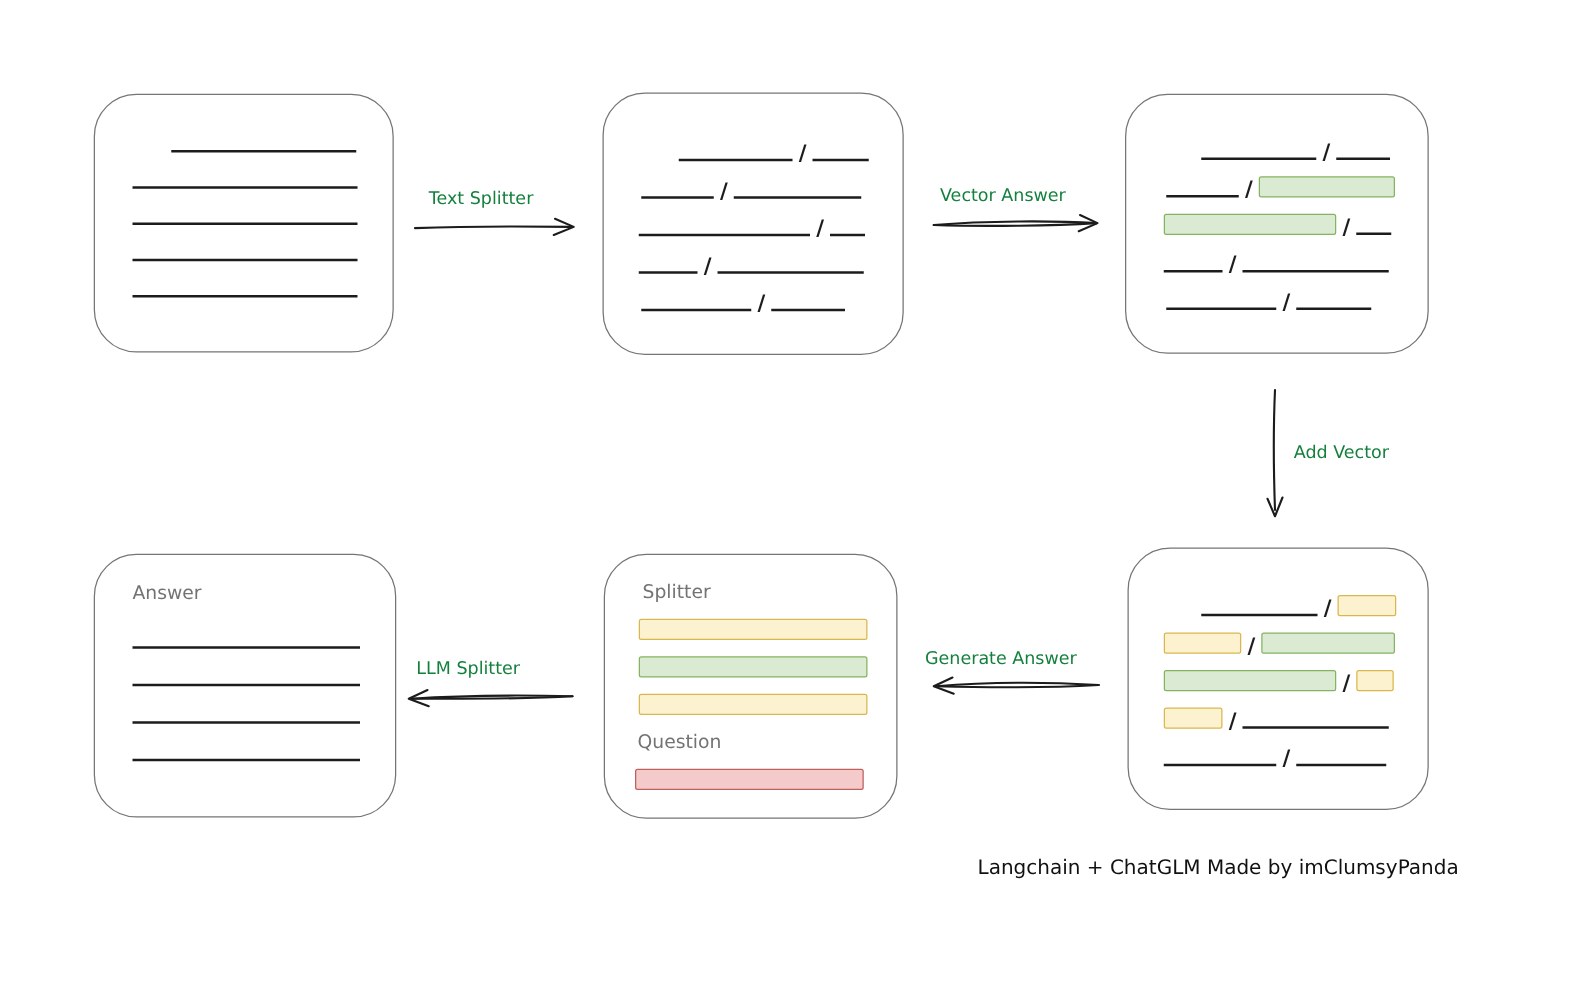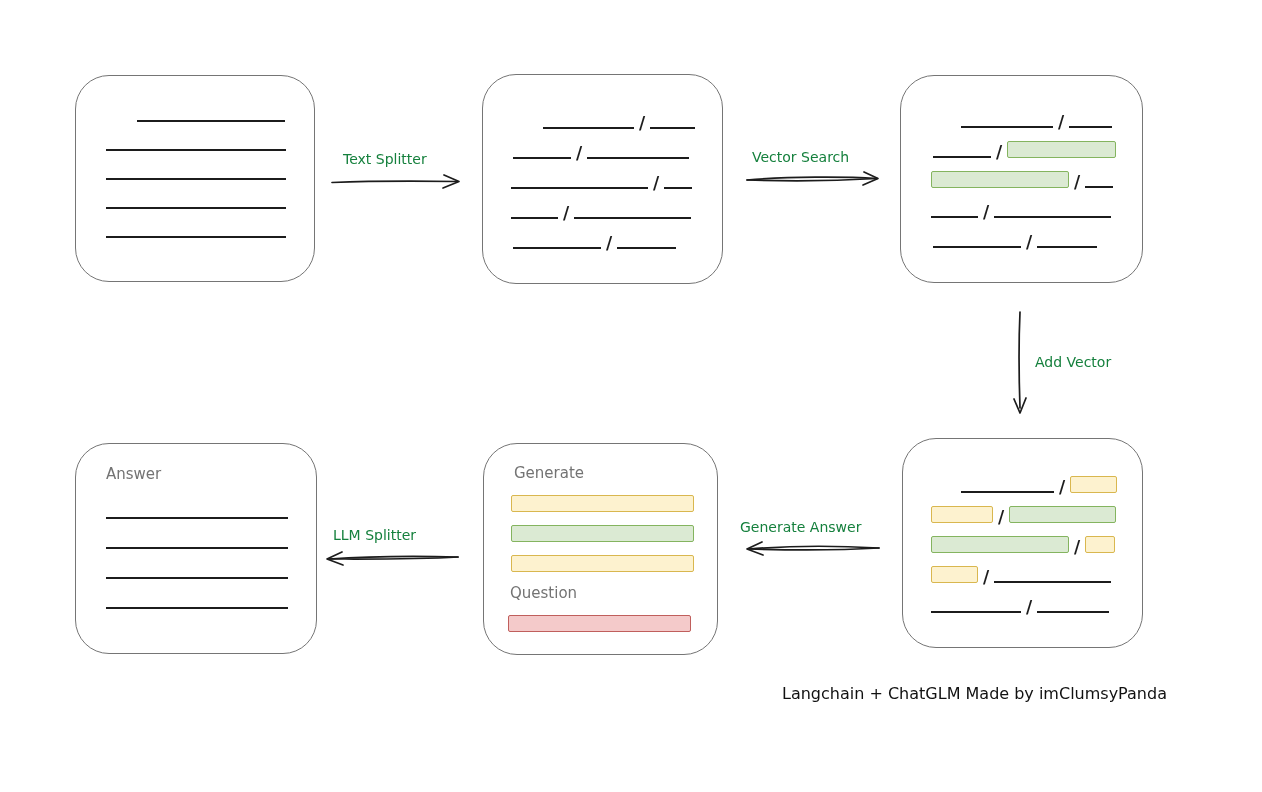--- a/index.html
+++ b/index.html
@@ -99,21 +99,21 @@
         </div>
         <div class="row">
           <div class="seg sp" style="width: 2px;"></div>
           <div class="seg line" style="width: 88px;"></div>
           <span class="slash">/</span>
           <div class="seg line" style="width: 59px;"></div>
         </div>
       </div>
   </div>
 
-  <div class="label" style="left:752px;top:149px;">Vector Search</div>
+  <div class="label" style="left:752px;top:149px;">Vector Answer</div>
   <div class="arrow" style="left:744px;top:168px;">
     <svg width="140" height="22" viewBox="0 0 140 22">
       <path d="M3 12 C45 8.5 100 8.5 133 10.5"></path>
       <path d="M3 12 C45 13.5 100 12.5 133 10.5"></path>
       <path d="M120 4 L134 10.5 L119 17"></path>
     </svg>
   </div>
 
   <div class="node" style="left:900px;top:75px;width:243px;height:208px;">
     <div class="rows h30" style="left:28px;top:22px;">
@@ -192,21 +192,21 @@
   <div class="label" style="left:740px;top:519px;">Generate Answer</div>
   <div class="arrow" style="left:740px;top:539px;">
     <svg width="142" height="20" viewBox="0 0 142 20">
       <path d="M139 9 C95 6.5 45 7 9 10"></path>
       <path d="M139 9 C95 11.5 45 11 9 10"></path>
       <path d="M22 3 L7 10 L23 16"></path>
     </svg>
   </div>
 
   <div class="node" style="left:483px;top:443px;width:235px;height:212px;">
-    <div class="box-title" style="left:30px;top:20px;">Generate</div>
+    <div class="box-title" style="left:30px;top:20px;">Splitter</div>
     <div class="rows h30" style="left:27px;top:38px;">
         <div class="row">
           <div class="seg yellow" style="width: 183px;"></div>
         </div>
         <div class="row">
           <div class="seg green" style="width: 183px;"></div>
         </div>
         <div class="row">
           <div class="seg yellow" style="width: 183px;"></div>
         </div>

